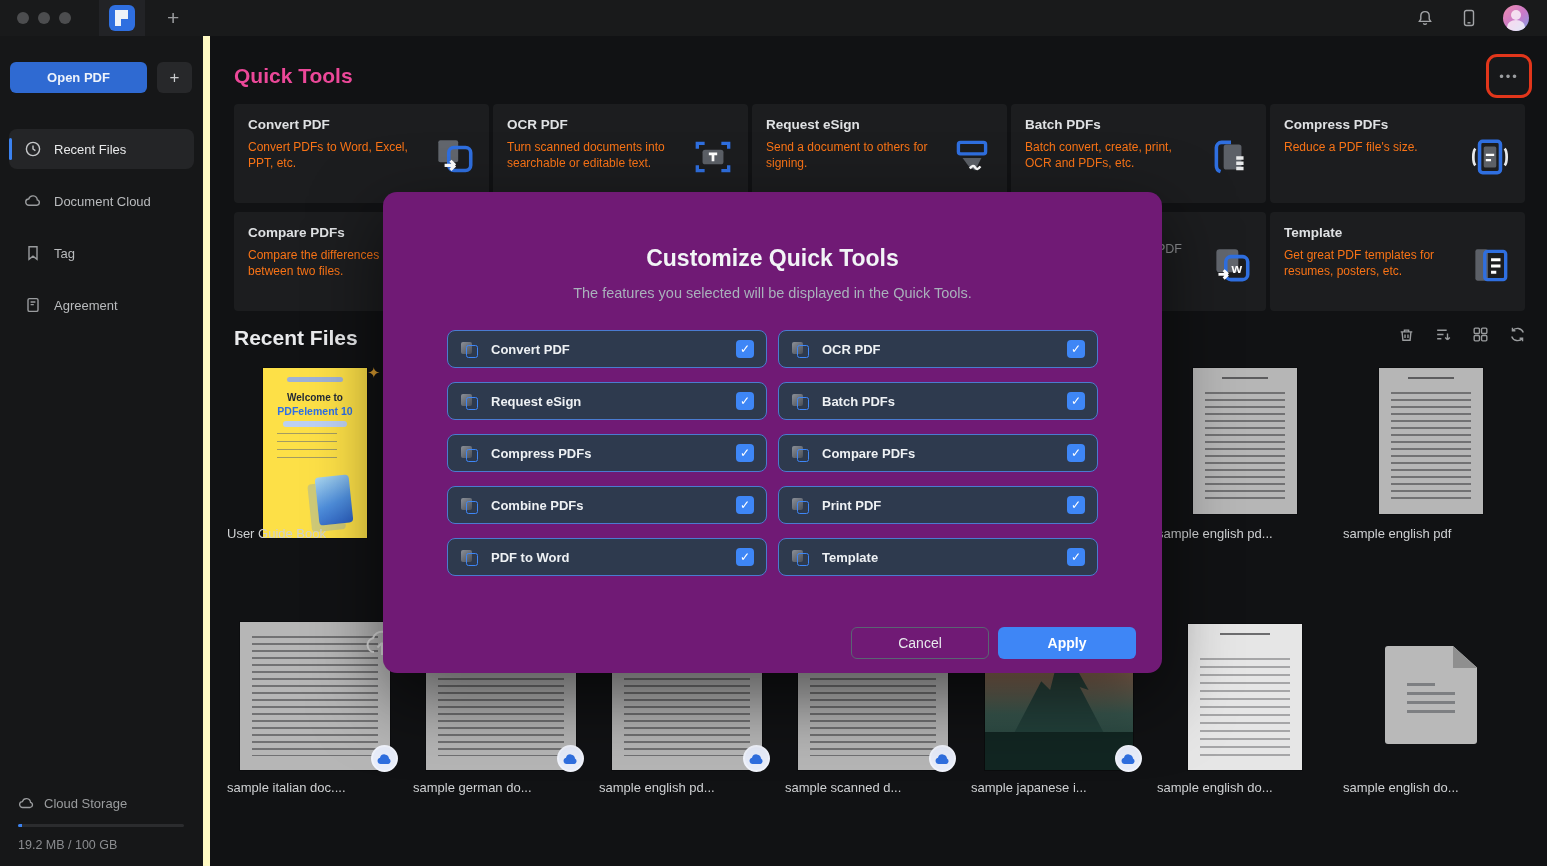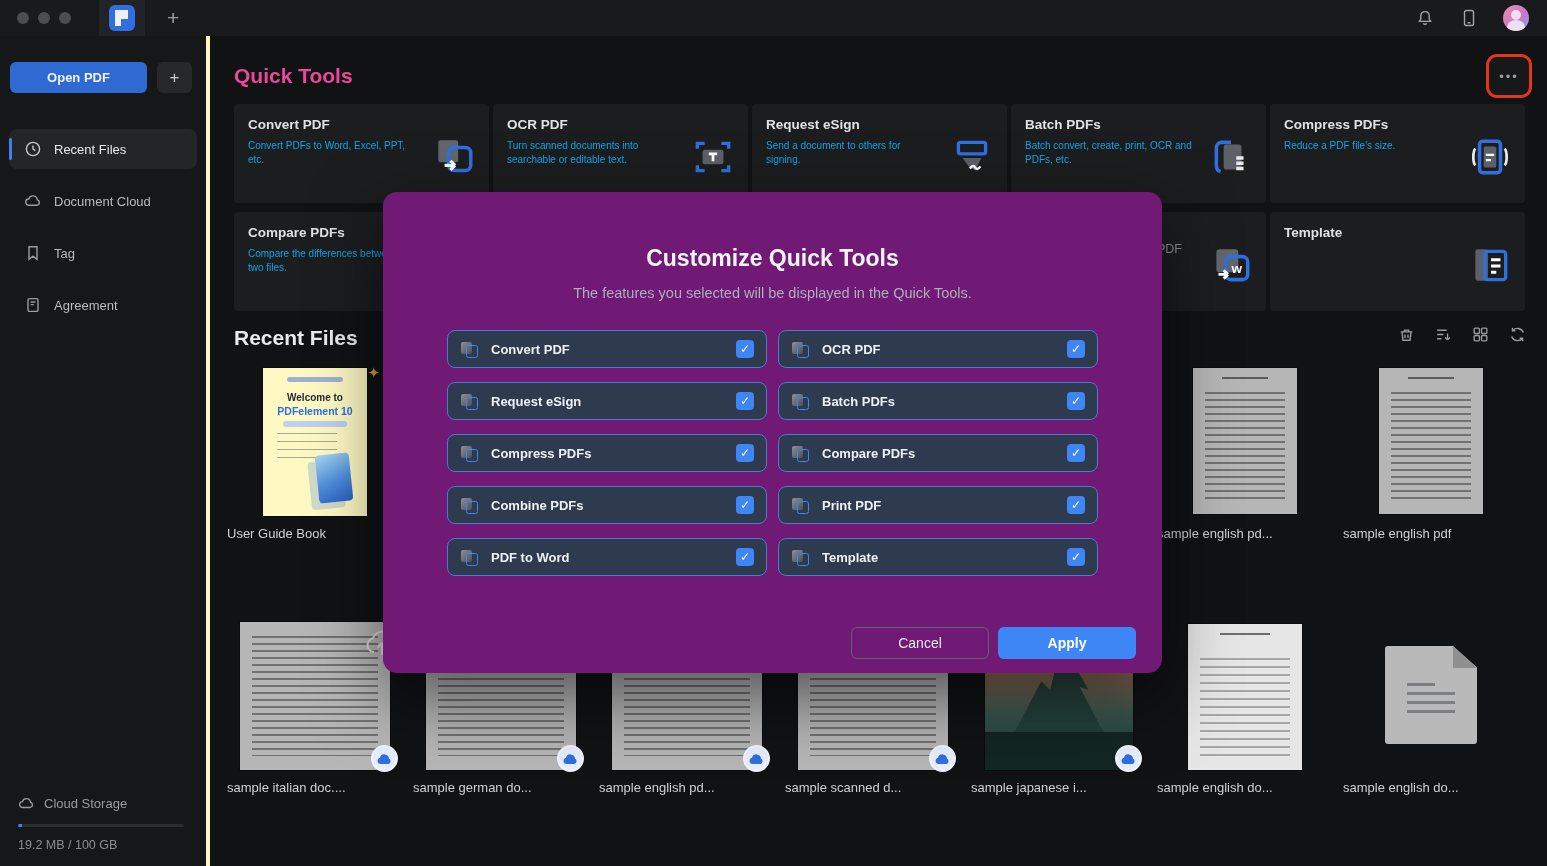--- a/index.html
+++ b/index.html
@@ -15,21 +15,21 @@
   .applogo::before { content:""; position:absolute; left:6px; top:5px; width:13px; height:9px; background:#eef2f8; }
   .applogo::after { content:""; position:absolute; left:6px; top:14px; width:6px; height:7px; background:#eef2f8; }
   .newtab { margin-left:22px; color:#9a9c9e; font-size:21px; line-height:20px; cursor:default; }
   .tb-right { margin-left:auto; display:flex; align-items:center; gap:24px; margin-right:18px; }
   .tb-icon { width:20px; height:20px; display:flex; align-items:center; justify-content:center; }
   .avatar { width:26px; height:26px; border-radius:50%; background:linear-gradient(135deg,#f08cae 0%,#c879c9 55%,#7fa3e8 100%); position:relative; overflow:hidden; }
   .avatar::before { content:""; position:absolute; left:8px; top:5px; width:10px; height:10px; border-radius:50%; background:rgba(255,255,255,.75); }
   .avatar::after { content:""; position:absolute; left:4px; top:15px; width:18px; height:14px; border-radius:50%; background:rgba(255,255,255,.75); }
 
   
-  .sidebar { position:absolute; left:0; top:36px; width:210px; height:830px; background:#161718; border-right:4px solid #fef9c3; }
+  .sidebar { position:absolute; left:0; top:36px; width:210px; height:830px; background:#161718; border-right:7px solid #fef9c3; }
   .open-row { display:flex; gap:10px; margin:26px 10px 0 10px; }
   .btn-open { width:137px; height:31px; background:#2f6ad2; border:none; border-radius:6px; color:#eef3fb; font-size:13px; font-weight:bold; font-family:inherit; }
   .btn-addtab { width:35px; height:31px; background:#27282a; border:none; border-radius:6px; color:#c9cbcd; font-size:17px; font-family:inherit; }
   .nav { margin-top:36px; display:flex; flex-direction:column; gap:12px; }
   .nav-item { position:relative; height:40px; margin:0 9px; border-radius:8px; display:flex; align-items:center; padding-left:15px; color:#b9bbbd; font-size:13px; }
   .nav-item.active { background:#242527; color:#e8e9ea; }
   .nav-item.active::before { content:""; position:absolute; left:0px; top:9px; width:3px; height:22px; border-radius:2px; background:#3b82f0; }
   .nav-ic { width:18px; height:18px; margin-right:12px; flex:0 0 auto; display:flex; }
   .storage { position:absolute; left:0; bottom:14px; width:210px; padding:0 18px; }
   .storage-row { display:flex; align-items:center; gap:9px; color:#9a9c9e; font-size:13px; }
@@ -40,21 +40,21 @@
   
   .content { position:absolute; left:210px; top:36px; width:1337px; height:830px; background:#111214; }
   .qt-title { position:absolute; left:24px; top:28px; font-size:21px; font-weight:bold; color:#ec4899; }
   .more-btn { position:absolute; left:1276px; top:18px; width:46px; height:44px; border-radius:11px; border:3px solid #e2361b; background:#17181a; color:#9b9da0; font-size:13px; letter-spacing:2px; display:flex; align-items:center; justify-content:center; }
 
   .cards-row { position:absolute; left:24px; display:grid; grid-template-columns:repeat(5,255px); gap:4px; }
   .row1 { top:68px; }
   .row2 { top:176px; }
   .card { position:relative; height:99px; background:#1c1d1f; border-radius:4px; padding:13px 14px; }
   .card-title { font-size:13.5px; font-weight:bold; color:#dfe1e3; margin-bottom:7px; }
-  .card-desc { font-size:10px; line-height:1.35; color:#0ea5e9; width:168px; }
+  .card-desc { font-size:12px; line-height:1.35; color:#f97316; width:168px; }
   .card-ic { position:absolute; right:12px; top:30px; width:46px; height:46px; }
   .card-frag { position:absolute; left:146px; top:30px; font-size:12.5px; color:#8e9093; }
 
   .rf-title { position:absolute; left:24px; top:290px; font-size:21px; font-weight:bold; color:#e9eaec; }
   .rf-toolbar { position:absolute; left:1186px; top:288px; display:flex; gap:16px; }
   .rf-tool { width:21px; height:21px; display:flex; align-items:center; justify-content:center; }
 
   .thumb-grid { position:absolute; left:12px; display:grid; grid-template-columns:repeat(7,186px); }
   .tg1 { top:332px; }
   .tg2 { top:586px; }
@@ -64,21 +64,21 @@
   .page { position:relative; background:#b6b6b6; box-shadow:0 0 0 1px rgba(0,0,0,.25); }
   .page-sm { width:104px; height:146px; }
   .page-lg { width:150px; height:148px; }
   .page-wh { width:114px; height:146px; background:#e6e6e6; margin-top:2px; }
   .page .tx { position:absolute; left:12px; right:12px; top:24px; bottom:14px;
     background:repeating-linear-gradient(180deg, rgba(45,45,48,.5) 0 1.6px, transparent 1.6px 7px); }
   .page .tt { position:absolute; left:28%; right:28%; top:9px; height:2.4px; background:rgba(45,45,48,.65); }
   .page-wh .tx { background:repeating-linear-gradient(180deg, rgba(70,70,74,.4) 0 1.6px, transparent 1.6px 8px); top:34px; }
   .page-lg .tx { top:14px; }
 
-  .guide { position:relative; width:104px; height:148px; background:#fef9c3; box-shadow:0 0 0 1px rgba(0,0,0,.25);
+  .guide { position:relative; width:104px; height:170px; background:#fde047; box-shadow:0 0 0 1px rgba(0,0,0,.25);
     display:flex; flex-direction:column; align-items:center; }
   .g-head { margin-top:9px; width:56px; height:5px; border-radius:3px; background:#9fb2d6; }
   .g-l1 { margin-top:10px; font-size:10px; font-weight:bold; color:#232a36; }
   .g-l2 { margin-top:2px; font-size:10.5px; font-weight:bold; color:#2e6fe8; }
   .g-bar { margin-top:4px; width:64px; height:6px; border-radius:3px; background:#bcd0f2; }
   .g-lines { margin-top:6px; width:60px; height:26px; align-self:flex-start; margin-left:14px;
     background:repeating-linear-gradient(180deg, rgba(90,100,120,.55) 0 1.5px, transparent 1.5px 8px); }
   .g-cube { position:absolute; right:16px; bottom:14px; width:34px; height:48px; border-radius:4px;
     background:linear-gradient(160deg,#a9d6ef 0%, #4f8fdd 55%, #2b5fc0 100%); transform:rotate(-6deg);
     box-shadow:-8px 6px 0 rgba(120,160,210,.35); }
@@ -293,20 +293,21 @@
           <svg width="46" height="46" viewBox="0 0 44 44" fill="none">
           <rect x="8" y="7" width="21" height="22" rx="3" fill="#62666d"></rect>
           <rect x="17" y="14" width="21" height="22" rx="5" stroke="#2f6fe0" stroke-width="3.4"></rect>
           <text x="27.5" y="30" text-anchor="middle" font-family="Liberation Sans, sans-serif" font-size="13" font-weight="bold" fill="#fff">w</text>
           <path d="M10 31h9M19 31l-4-4M19 31l-4 4" stroke="#fff" stroke-width="2.8"></path>
             </svg>
         </span>
       </div>
       <div class="card">
         <div class="card-title">Template</div>
+        <div class="card-desc">Get great PDF templates for resumes, posters, etc.</div>
         <span class="card-ic">
           <svg width="46" height="46" viewBox="0 0 44 44" fill="none">
           <rect x="8" y="7" width="12" height="30" rx="2" fill="#5c6067"></rect>
           <rect x="17" y="9" width="20" height="27" rx="2.5" stroke="#2f6fe0" stroke-width="3.2"></rect>
           <path d="M23 17h9M23 23h9M23 29h5" stroke="#fff" stroke-width="2.8"></path>
             </svg>
         </span>
       </div>
     </div>
 

